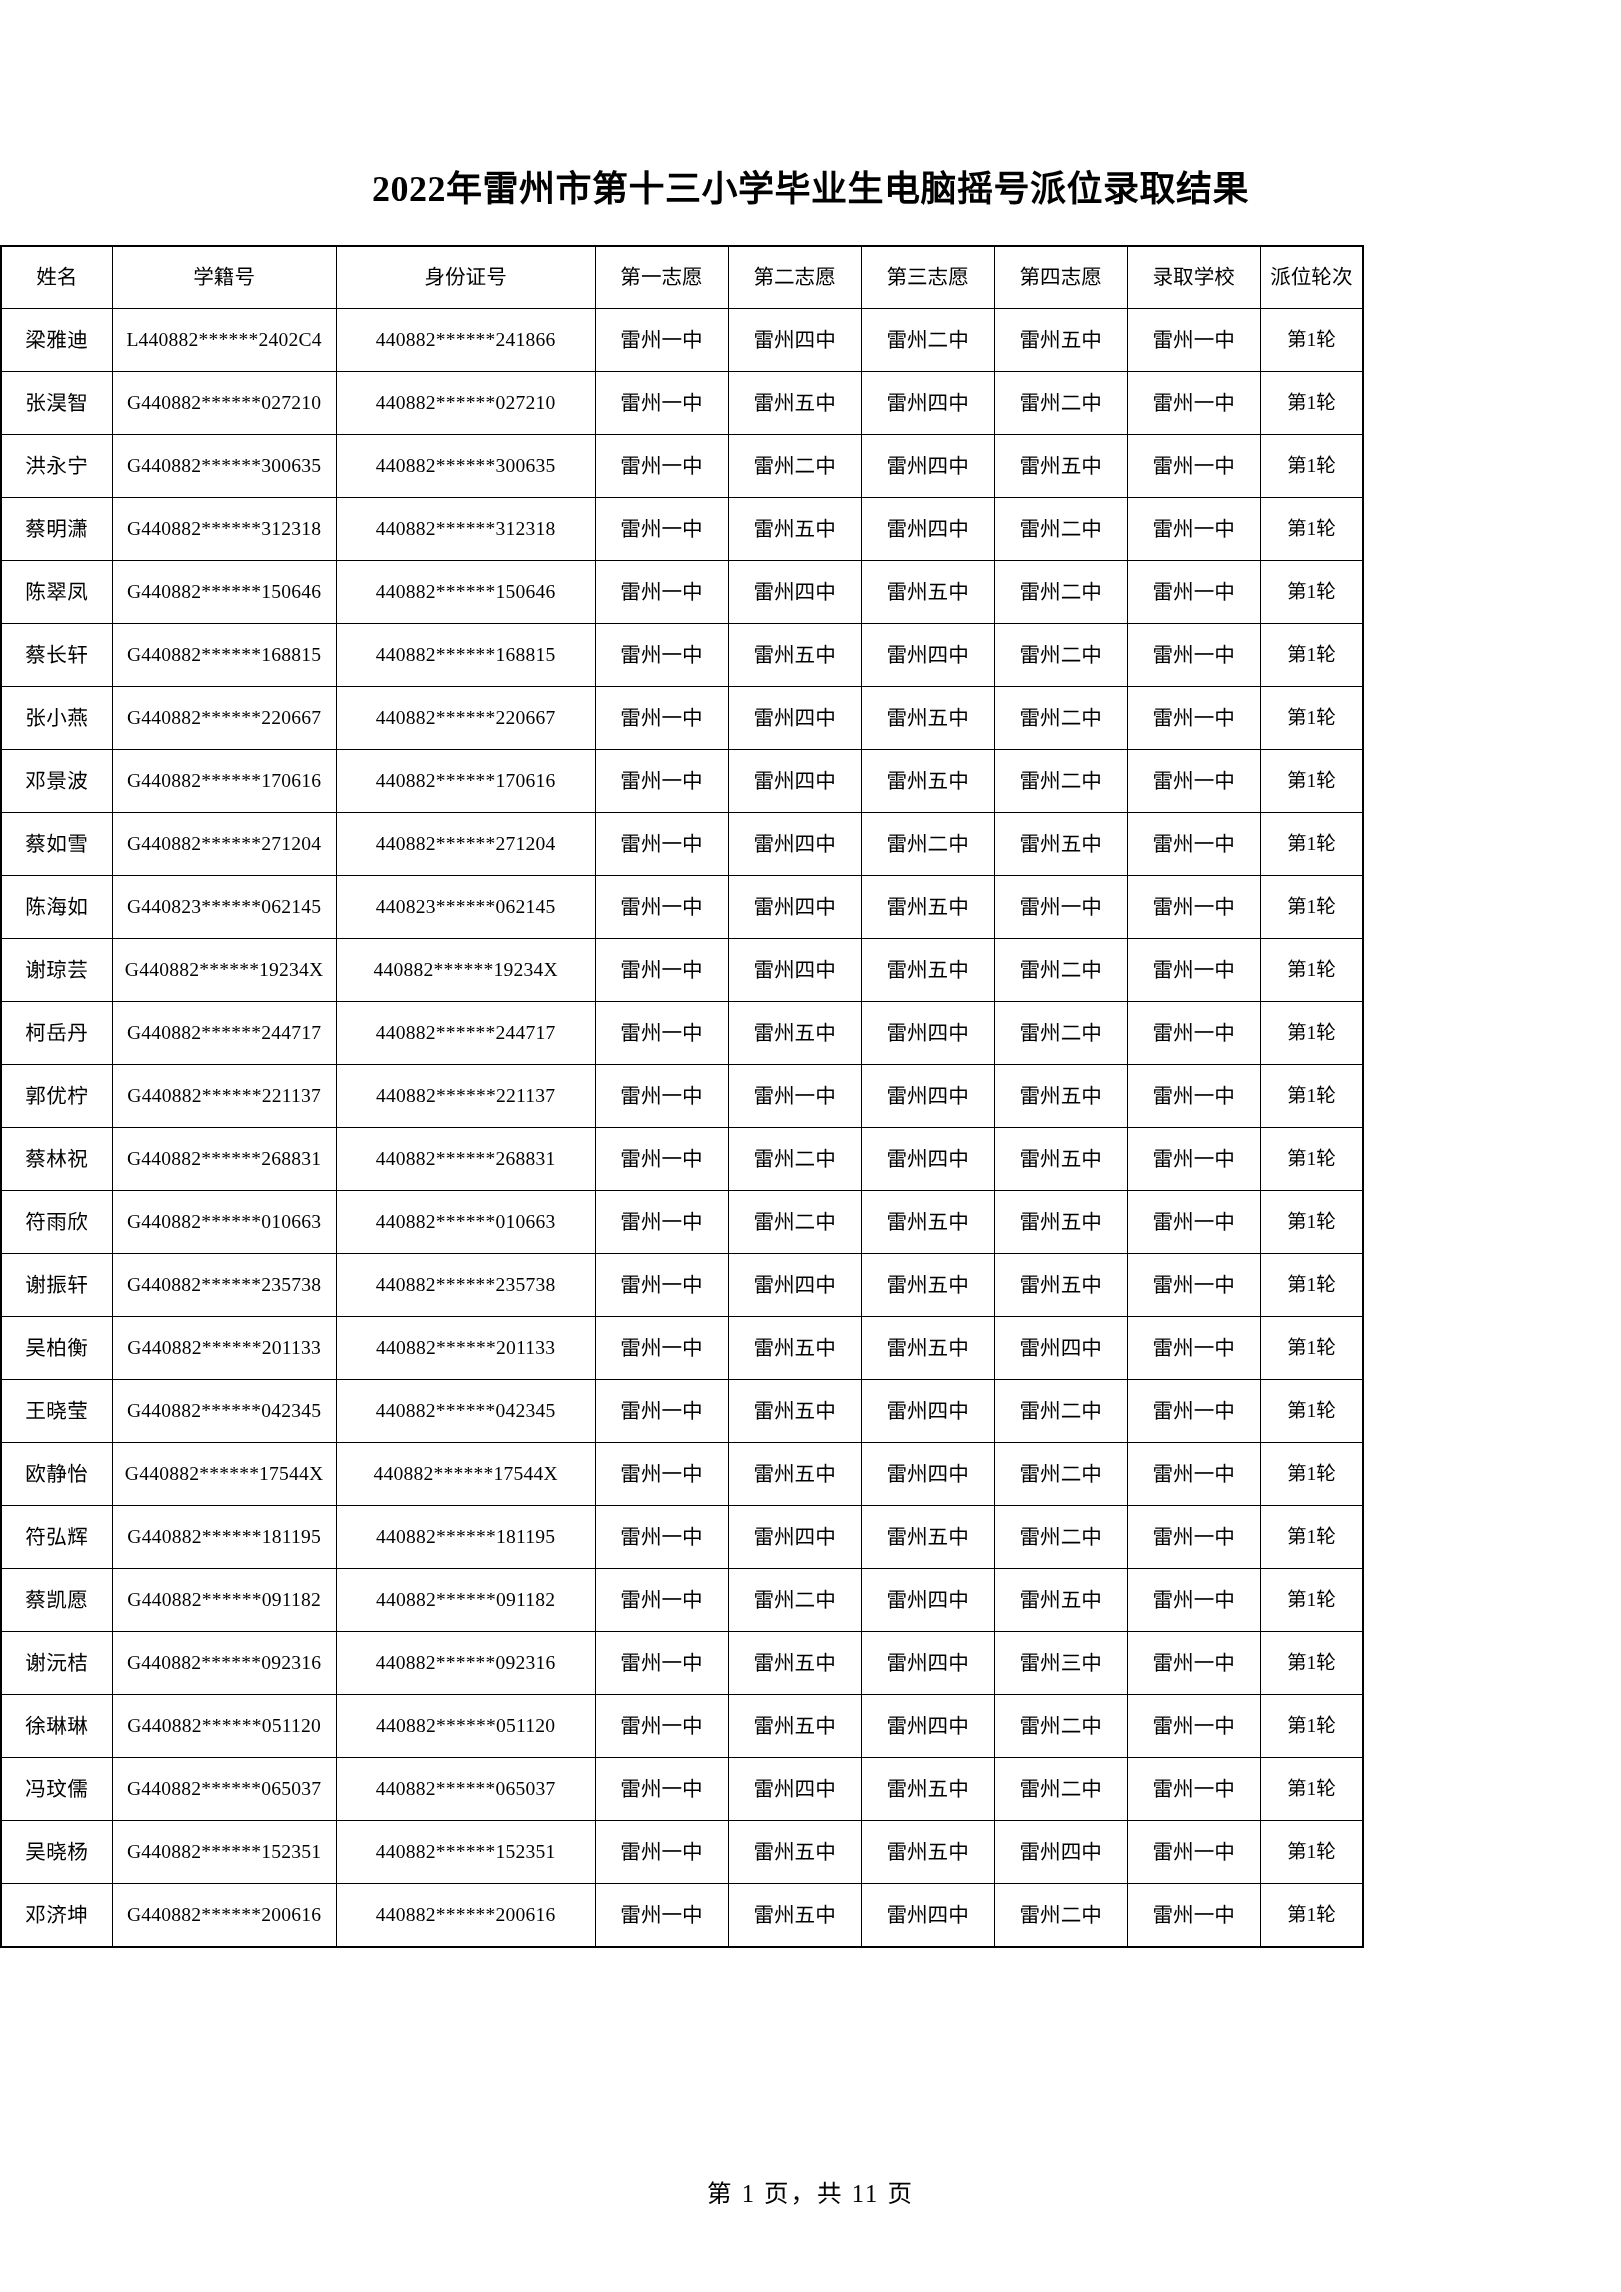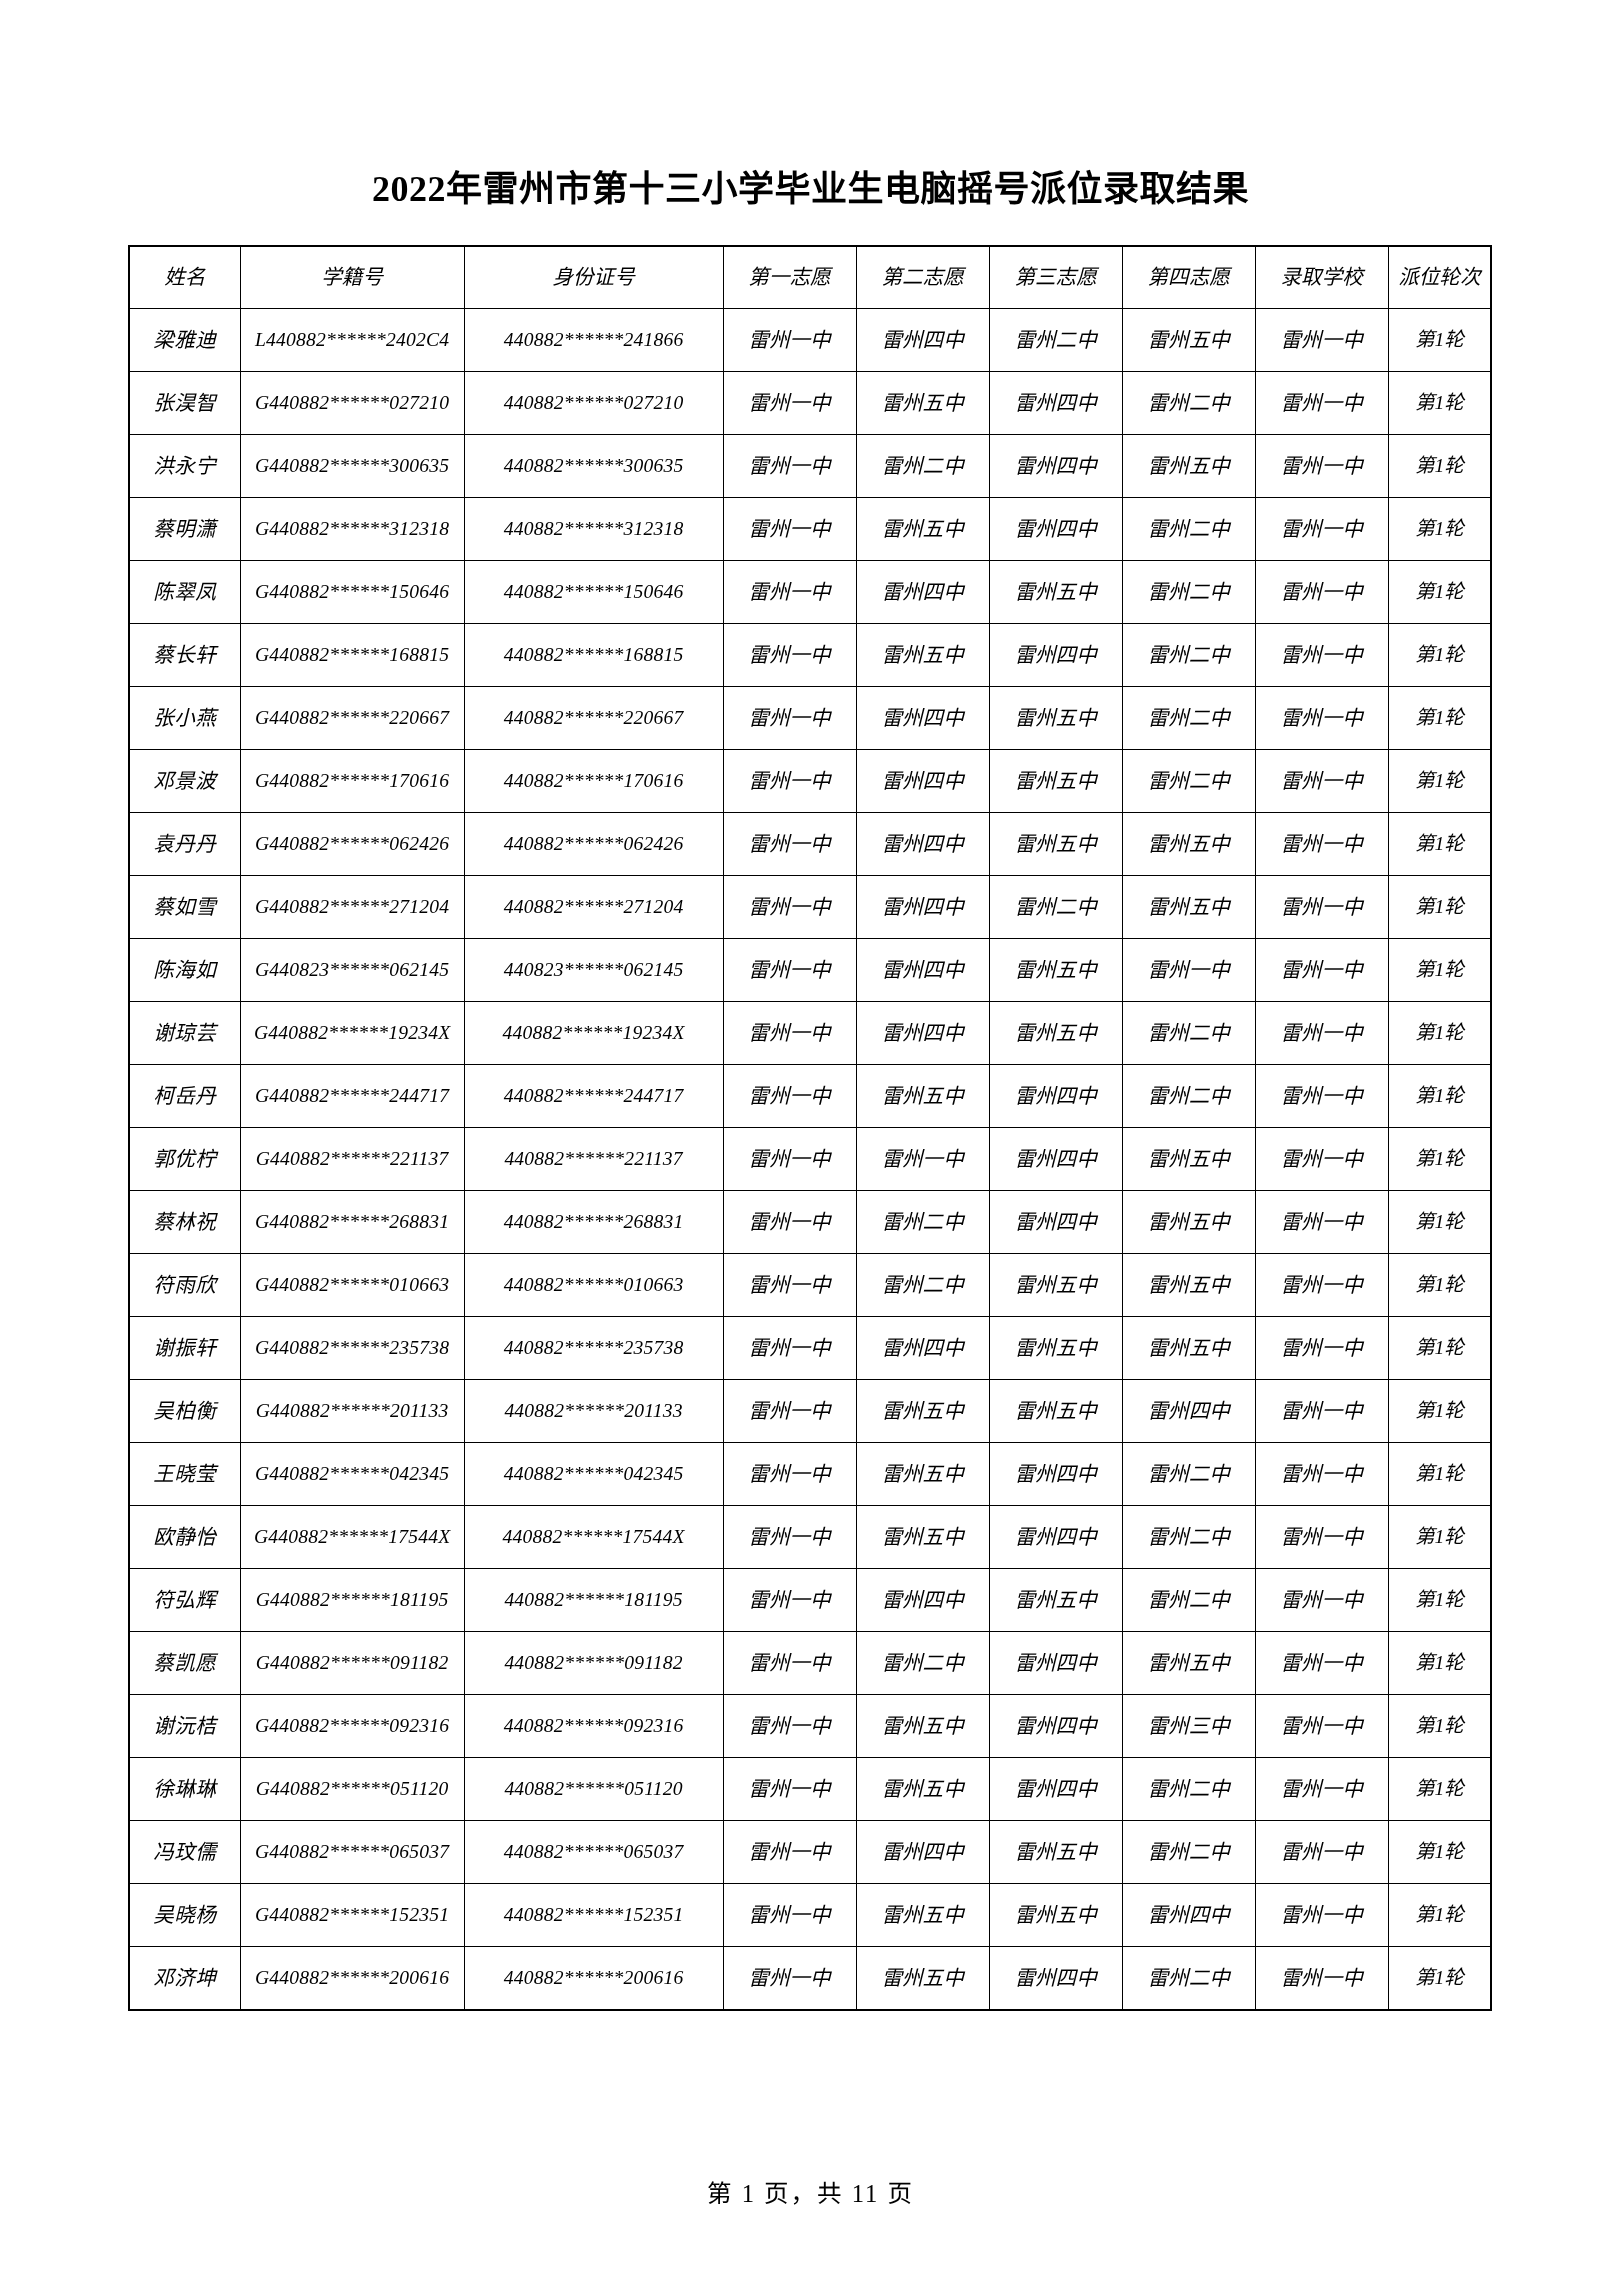--- a/index.html
+++ b/index.html
@@ -28,23 +28,21 @@
     font-size: 36px;
     font-weight: bold;
     letter-spacing: 0.5px;
     margin: 12px;
     padding-top: 157px;
     line-height: 1.15;
     font-family: "Liberation Serif", "DejaVu Serif", serif;
   }
   .table-wrap {
     margin-top: 35px;
-    padding-left: 128px;
     padding-right: 128px;
-    font-style: italic;
   }
   table.result-table {
     border-collapse: collapse;
     width: 1364px;
     table-layout: fixed;
     border: 2px solid #000;
   }
   table.result-table col.c-name    { width: 106px; }
   table.result-table col.c-xueji   { width: 214px; }
   table.result-table col.c-idno    { width: 247px; }
@@ -210,31 +208,20 @@
             <td class="cell-code">G440882******170616</td>
             <td class="cell-code">440882******170616</td>
             <td class="cell-choice">雷州一中</td>
             <td class="cell-choice">雷州四中</td>
             <td class="cell-choice">雷州五中</td>
             <td class="cell-choice">雷州二中</td>
             <td class="cell-choice">雷州一中</td>
             <td class="cell-round">第1轮</td>
           </tr>
           <tr>
-            <td class="cell-name">袁丹丹</td>
-            <td class="cell-code">G440882******062426</td>
-            <td class="cell-code">440882******062426</td>
-            <td class="cell-choice">雷州一中</td>
-            <td class="cell-choice">雷州四中</td>
-            <td class="cell-choice">雷州五中</td>
-            <td class="cell-choice">雷州五中</td>
-            <td class="cell-choice">雷州一中</td>
-            <td class="cell-round">第1轮</td>
-          </tr>
-          <tr>
             <td class="cell-name">蔡如雪</td>
             <td class="cell-code">G440882******271204</td>
             <td class="cell-code">440882******271204</td>
             <td class="cell-choice">雷州一中</td>
             <td class="cell-choice">雷州四中</td>
             <td class="cell-choice">雷州二中</td>
             <td class="cell-choice">雷州五中</td>
             <td class="cell-choice">雷州一中</td>
             <td class="cell-round">第1轮</td>
           </tr>

